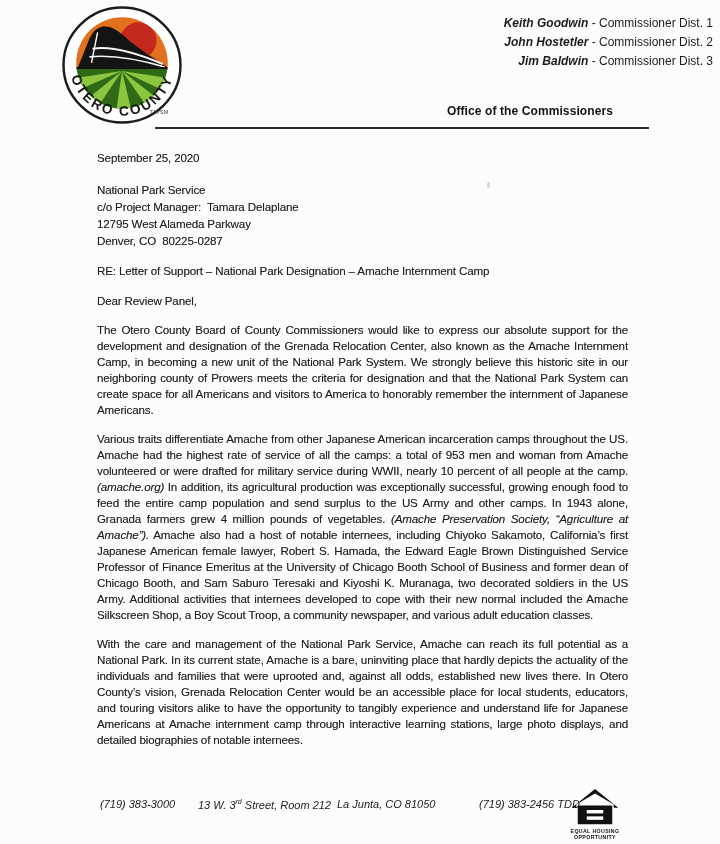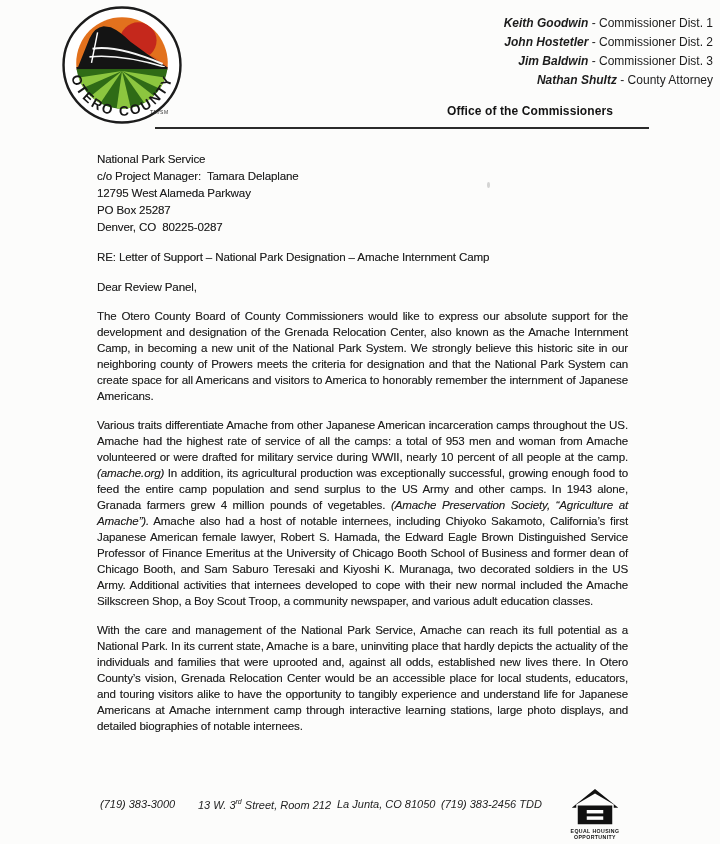--- a/index.html
+++ b/index.html
@@ -36,21 +36,21 @@
   .para .it { font-style:italic; }
   .smudge { position:absolute; left:487px; top:182px; width:3px; height:6px;
             background:#b9b9b9; border-radius:50%; opacity:.6; }
   
   .footer { position:absolute; left:0; top:796px; width:623px; height:48px;
             font-style:italic; font-size:11px; color:#1d1d1d; }
   .footer .f-item { position:absolute; white-space:nowrap; }
   .f-phone { left:100px; top:2px; }
   .f-street { left:198px; top:2px; }
   .f-city { left:337px; top:2px; }
-  .f-tdd { left:441px; top:2px; }
+  .f-tdd { left:479px; top:2px; }
   .f-street sup { font-size:7px; }
   .eho { position:absolute; left:567px; top:-8px; width:56px; text-align:center;
          font-style:normal; }
   .eho-caption { font-size:5.2px; font-weight:bold; letter-spacing:.4px;
                  line-height:6px; color:#111; }
 </style>
 </head>
 <body>
 
 <div class="page">
@@ -84,35 +84,34 @@
         <textPath href="#ringTextPath" startOffset="50%" text-anchor="middle">OTERO COUNTY</textPath>
       </text>
     </svg>
   </div>
   <div class="logo-tm">TM/SM</div>
 
   <div class="officials">
     <div class="official-row"><span class="name">Keith Goodwin</span><span> - Commissioner Dist. 1</span></div>
     <div class="official-row"><span class="name">John Hostetler</span><span> - Commissioner Dist. 2</span></div>
     <div class="official-row"><span class="name">Jim Baldwin</span><span> - Commissioner Dist. 3</span></div>
-    <div class="official-row"><span class="name">Nathan Shultz</span><span> - County Attorney</span></div>
   </div>
 
   <div class="office-title">Office of the Commissioners</div>
   <div class="header-rule"></div>
 
   <div class="smudge"></div>
 
   <div class="letter">
+    <div class="date-line">September 25, 2020</div>
 
     <div class="recipient-block">
       <div class="addr-line">National Park Service</div>
       <div class="addr-line">c/o Project Manager:  Tamara Delaplane</div>
       <div class="addr-line">12795 West Alameda Parkway</div>
-      <div class="addr-line">PO Box 25287</div>
       <div class="addr-line">Denver, CO  80225-0287</div>
     </div>
 
     <div class="re-line">RE: Letter of Support – National Park Designation – Amache Internment Camp</div>
     <div class="salutation">Dear Review Panel,</div>
 
     <p class="para"><span>The Otero County Board of County Commissioners would like to express our absolute support for the development and designation of the Grenada Relocation Center, also known as the Amache Internment Camp, in becoming a new unit of the National Park System. We strongly believe this historic site in our neighboring county of Prowers meets the criteria for designation and that the National Park System can create space for all Americans and visitors to America to honorably remember the internment of Japanese Americans.</span></p>
     <p class="para"><span>Various traits differentiate Amache from other Japanese American incarceration camps throughout the US. Amache had the highest rate of service of all the camps: a total of 953 men and woman from Amache volunteered or were drafted for military service during WWII, nearly 10 percent of all people at the camp. </span><span class="it">(amache.org)</span><span> In addition, its agricultural production was exceptionally successful, growing enough food to feed the entire camp population and send surplus to the US Army and other camps. In 1943 alone, Granada farmers grew 4 million pounds of vegetables. </span><span class="it">(Amache Preservation Society, “Agriculture at Amache”).</span><span> Amache also had a host of notable internees, including Chiyoko Sakamoto, California’s first Japanese American female lawyer, Robert S. Hamada, the Edward Eagle Brown Distinguished Service Professor of Finance Emeritus at the University of Chicago Booth School of Business and former dean of Chicago Booth, and Sam Saburo Teresaki and Kiyoshi K. Muranaga, two decorated soldiers in the US Army. Additional activities that internees developed to cope with their new normal included the Amache Silkscreen Shop, a Boy Scout Troop, a community newspaper, and various adult education classes.</span></p>
     <p class="para"><span>With the care and management of the National Park Service, Amache can reach its full potential as a National Park. In its current state, Amache is a bare, uninviting place that hardly depicts the actuality of the individuals and families that were uprooted and, against all odds, established new lives there. In Otero County’s vision, Grenada Relocation Center would be an accessible place for local students, educators, and touring visitors alike to have the opportunity to tangibly experience and understand life for Japanese Americans at Amache internment camp through interactive learning stations, large photo displays, and detailed biographies of notable internees.</span></p>
   </div>

